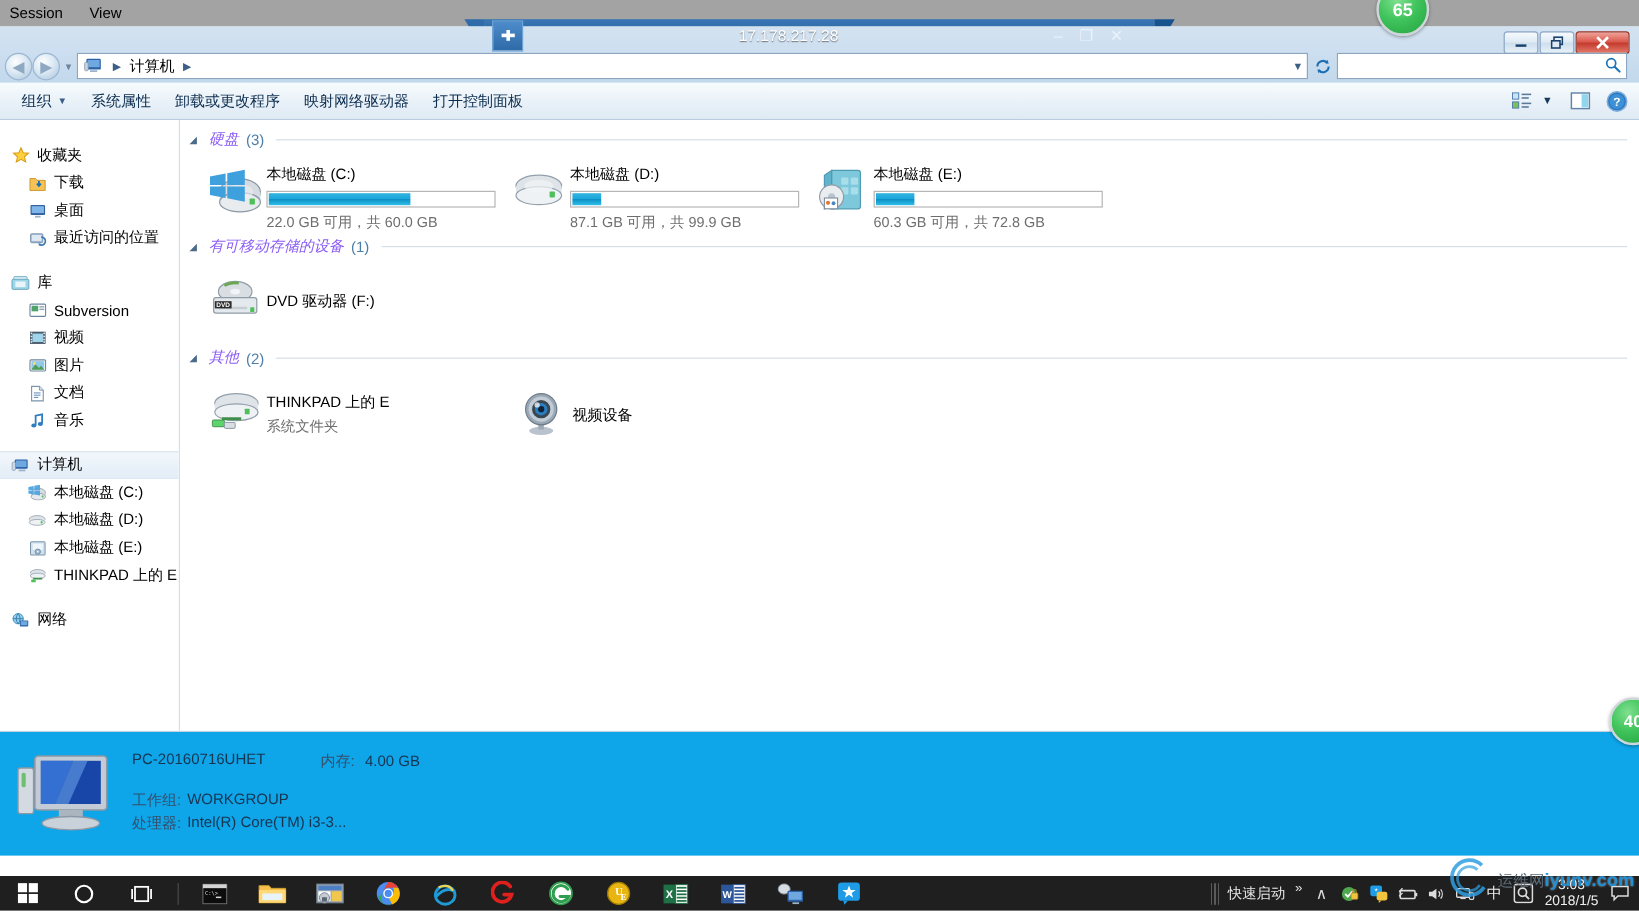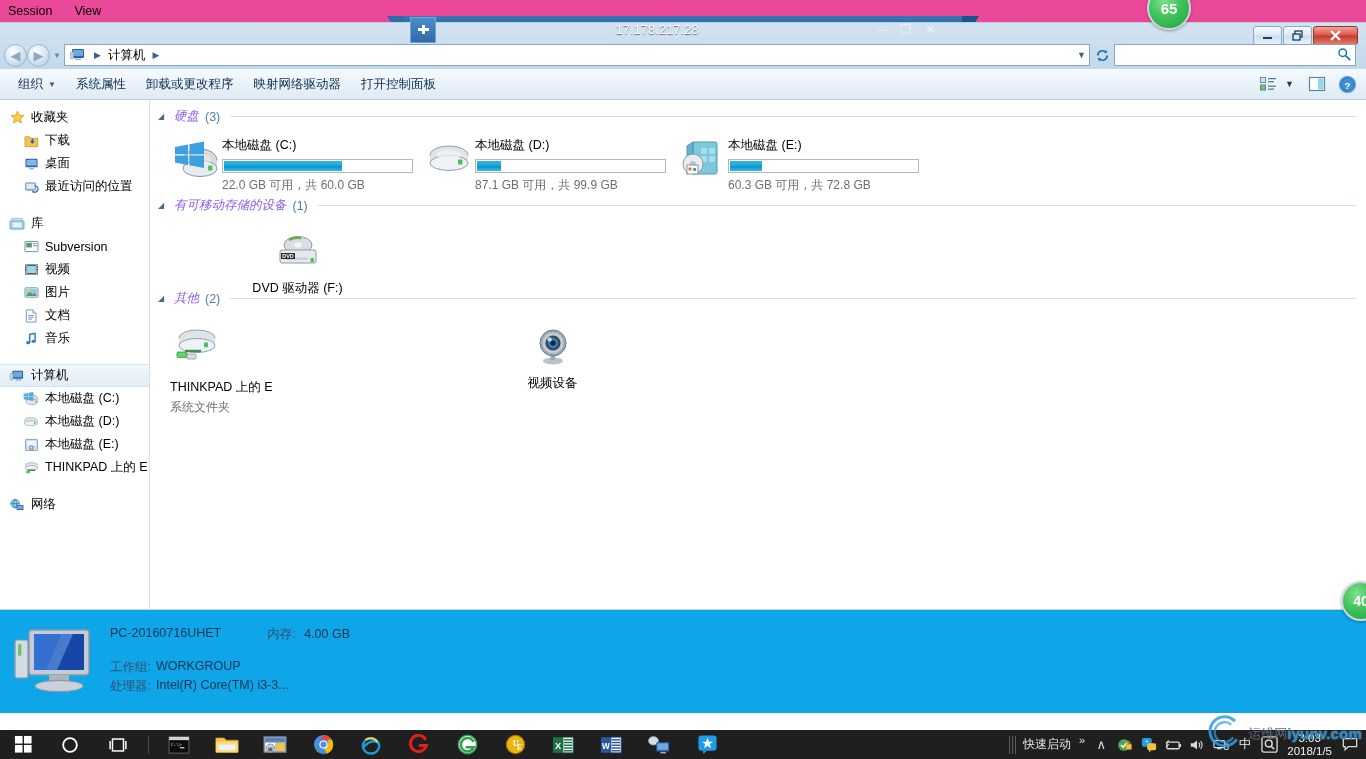--- a/index.html
+++ b/index.html
@@ -8,21 +8,21 @@
     font-family: "Liberation Sans", "DejaVu Sans", sans-serif;
     font-size: 12px;
     overflow: hidden;
     background: #ffffff;
   }
   #root { position: relative; width: 1366px; height: 759px; }
 
   
   .session-strip {
     position: absolute; top: 0; left: 0; width: 1366px; height: 22px;
-    background: #ec4899;
+    background: #a3a3a3;
     display: flex; align-items: center;
     font-size: 12.5px; color: #000;
   }
   .session-strip .m { padding: 0 12px 0 10px; }
   .session-strip .m:first-child { padding-left: 8px; }
 
   
   .rdpbar {
     position: absolute; top: 16px; left: 403px; width: 560px; height: 28px;
     background: linear-gradient(to bottom, #3a76b5 0%, #2e6ba8 35%, #0d4c8f 60%, #17538f 100%);
@@ -131,21 +131,21 @@
   }
   .cmdbar .ci { font-size: 12.5px; color: #0b2c4e; padding: 0 10px; display:flex; align-items:center; gap:5px;}
   .cmd-right { position: absolute; right: 6px; display: flex; align-items: center; gap: 4px; }
   .cmd-ico { width: 26px; height: 22px; display: flex; align-items: center; justify-content: center; }
 
   
   .body-split { display: flex; height: 509px; }
   .navpane {
     width: 150px; background: #ffffff;
     border-right: 1px solid #d6dfe8;
-    padding-top: 6px; overflow: hidden;
+    padding-top: 18px; overflow: hidden;
   }
   .nav-item {
     height: 23px; display: flex; align-items: center;
     padding-left: 8px; font-size: 12.5px; color: #000; white-space: nowrap;
   }
   .nav-item.child { padding-left: 22px; }
   .nav-item.selected {
     background: linear-gradient(to bottom,#f2f7fb 0%,#e2edf7 100%);
     border-top: 1px solid #d4e3f0; border-bottom: 1px solid #d4e3f0;
   }
@@ -159,21 +159,21 @@
   .grp-head {
     display: flex; align-items: center; padding: 8px 0 2px 8px; gap: 6px;
   }
   .grp-tri { width: 10px; color: #4a6a8a; font-size: 8px; }
   .grp-title { font-size: 12.5px; color: #8b5cf6; font-style: italic; }
   .grp-count { font-size: 12.5px; color: #4b7eab; }
   .grp-rule { flex: 1; height: 1px; background: #d5dee7; margin: 0 10px 0 4px; }
 
   .tiles { display: flex; flex-wrap: wrap; padding: 6px 0 0 20px; }
   .tile { width: 253px; height: 56px; display: flex; align-items: flex-start; padding-top: 2px; }
-  .tile.other { width: 255px; height: 50px; align-items: center; flex-direction: column; }
+  .tile.other { width: 255px; height: 50px; align-items: center; }
   .tile-ico { width: 52px; height: 48px; flex: 0 0 52px; display: flex; align-items: center; justify-content: center; }
   .tile-body { padding-top: 2px; flex: 1; }
   .tile-name { font-size: 12.5px; color: #000; margin-bottom: 5px; }
   .tile-sub { font-size: 12px; color: #6e6e6e; }
   .bar-track {
     width: 191px; height: 14px; background: #ffffff;
     border: 1px solid #b6b6b6; padding: 1px; margin-bottom: 4px;
   }
   .bar-fill {
     height: 100%;

